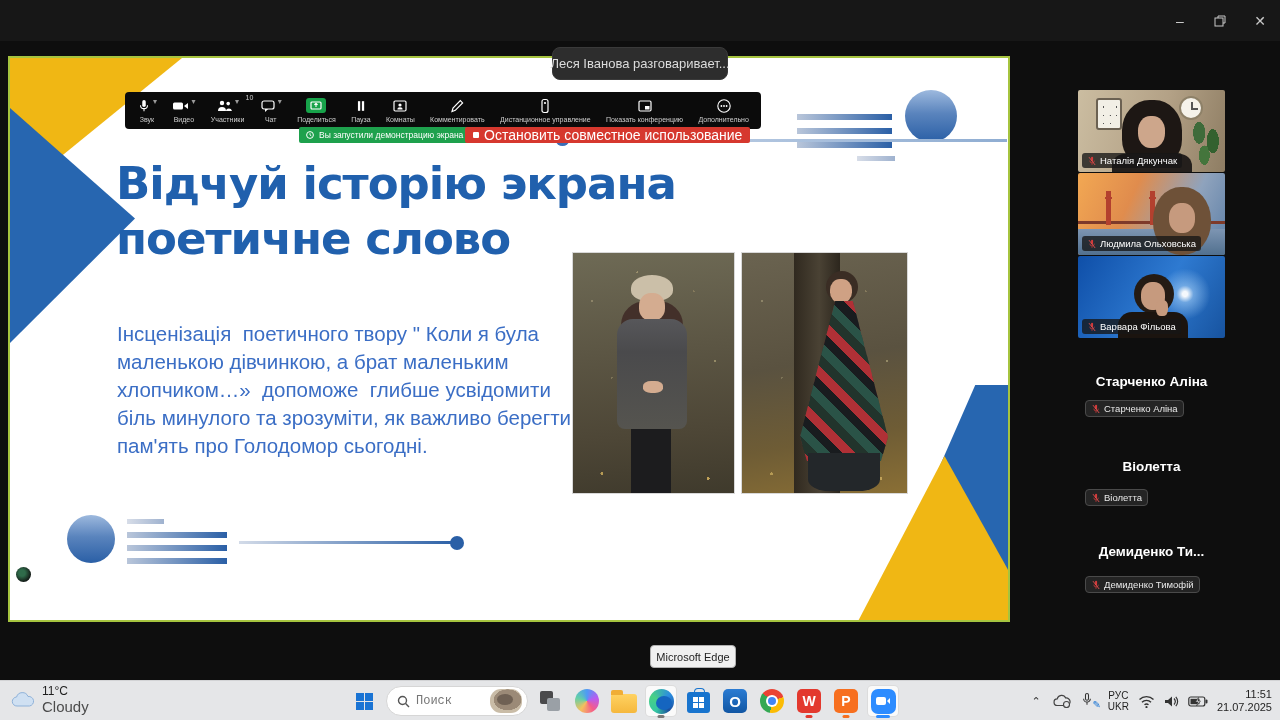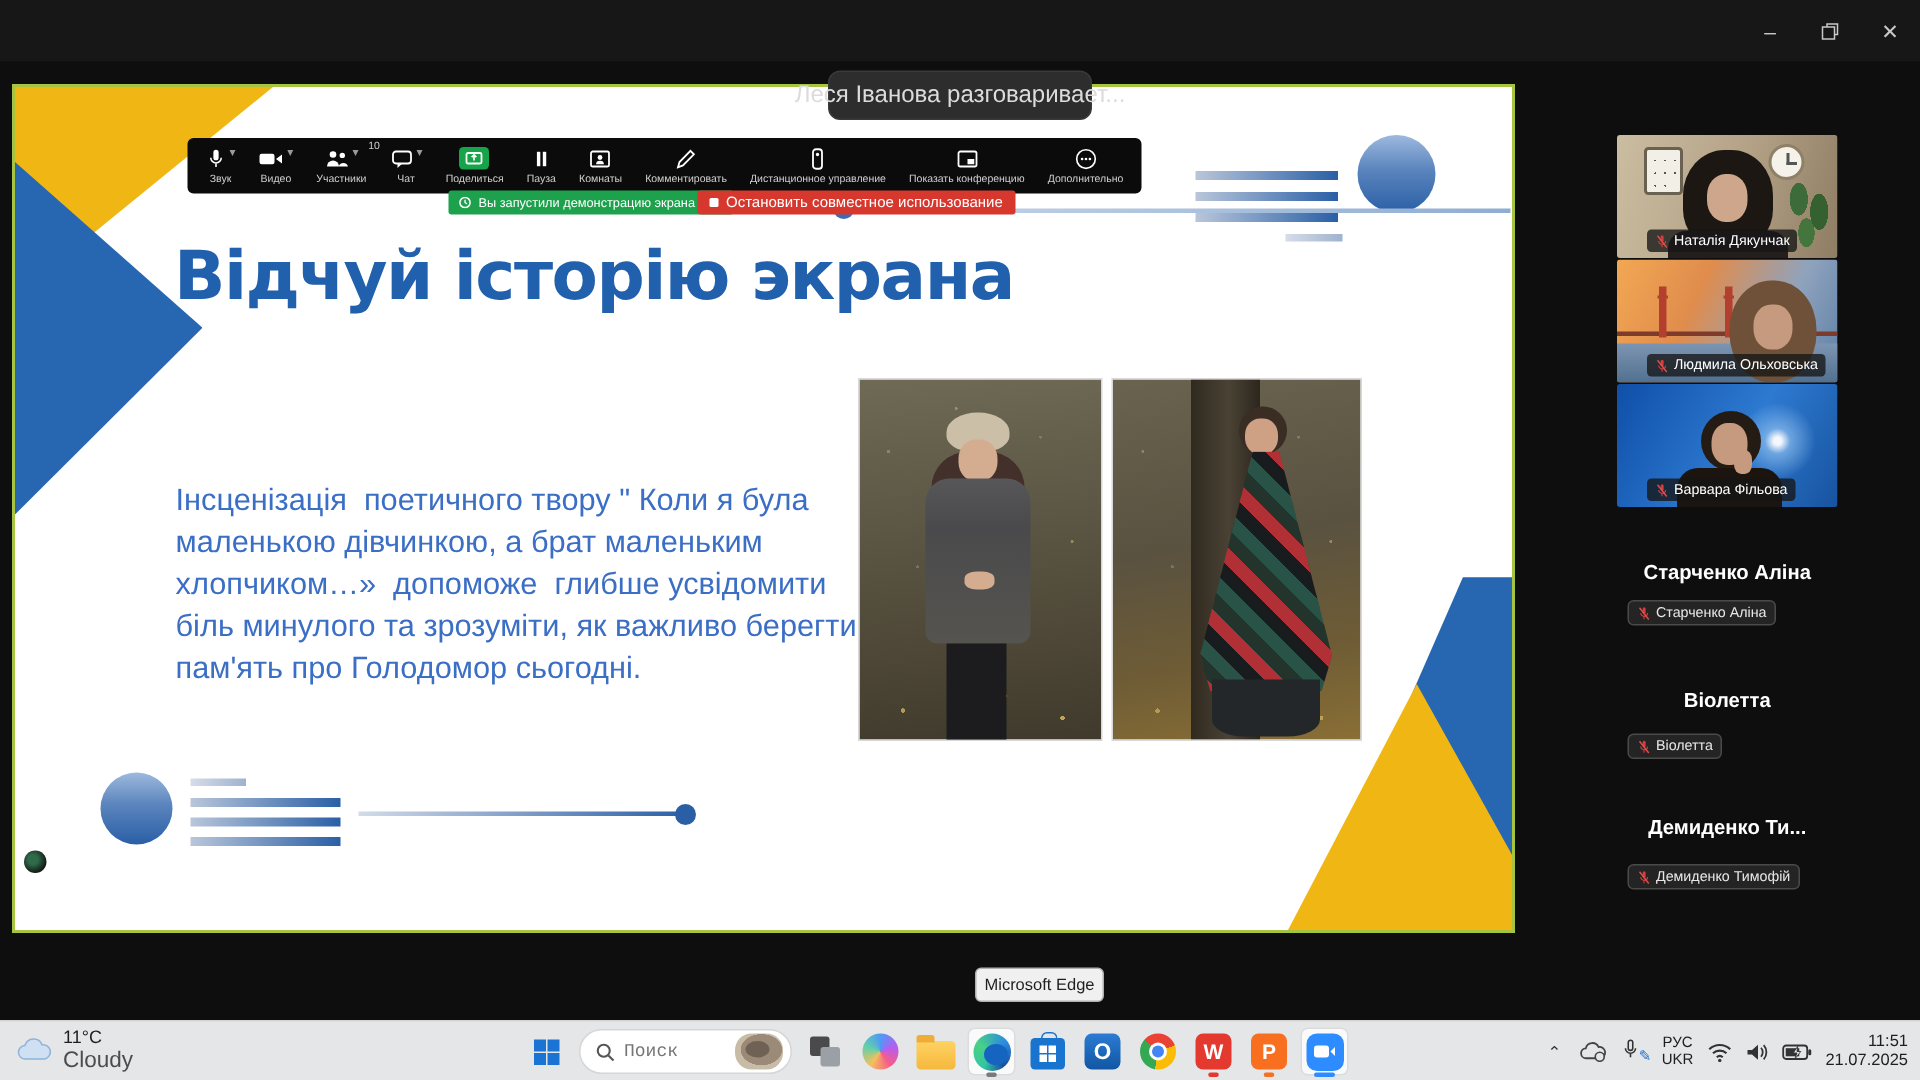--- a/index.html
+++ b/index.html
@@ -6,21 +6,21 @@
   html,body { width:1280px; height:720px; overflow:hidden; background:#000; }
   body { font-family:"Liberation Sans", sans-serif; }
   .screen { position:relative; width:1280px; height:720px; background:#0e0e0e; overflow:hidden; }
 
   
   .titlebar { position:absolute; left:0; top:0; width:1280px; height:41px; background:#171717; }
   .win-ctl { position:absolute; top:0; width:40px; height:41px; display:flex; align-items:center; justify-content:center; color:#c9c9c9; font-size:14px; cursor:pointer; }
   .win-min { right:80px; } .win-res { right:40px; } .win-close { right:0; }
 
   
-  .speak-tip { position:absolute; left:552px; top:47px; width:176px; height:33px; background:#2d2d2d; border:1px solid #3a3a3a; border-radius:8px; color:#dcdcdc; font-size:16px; display:flex; align-items:center; justify-content:center; z-index:9; white-space:nowrap; }
+  .speak-tip { position:absolute; left:552px; top:47px; width:176px; height:33px; background:#2d2d2d; border:1px solid #3a3a3a; border-radius:8px; color:#dcdcdc; font-size:13px; display:flex; align-items:center; justify-content:center; z-index:9; white-space:nowrap; }
 
   
   .slide { position:absolute; left:8px; top:56px; width:1002px; height:566px; background:#ffffff; border:2px solid #a6c43f; overflow:hidden; z-index:1; }
   .tri-yellow-tl { position:absolute; left:0; top:0; width:172px; height:140px; background:#f0b714; clip-path:polygon(0 0,100% 0,0 100%); }
   .tri-blue-tl { position:absolute; left:0; top:50px; width:125px; height:235px; background:#2766b0; clip-path:polygon(0 0,100% 47%,0 100%); }
   .tri-blue-br { position:absolute; left:900px; top:322px; width:102px; height:244px; background:#2766b0; clip-path:polygon(64% 2%,100% 2%,100% 98%,18% 46%); }
   .tri-yellow-br { position:absolute; left:845px; top:398px; width:157px; height:168px; background:#f0b714; clip-path:polygon(57% 0,100% 72%,100% 100%,1% 100%); }
 
   .slide-title { position:absolute; left:106px; top:98px; width:560px; color:#2060ad; font-family:"DejaVu Sans", sans-serif; font-weight:bold; font-size:45px; line-height:55px; letter-spacing:-1px; }
   .slide-body { position:absolute; left:107px; top:262px; width:458px; color:#3b6ec5; font-size:20.5px; line-height:28px; white-space:pre-wrap; }
@@ -52,29 +52,29 @@
   .zoom-toolbar { position:absolute; left:125px; top:92px; width:636px; height:37px; background:#0b0b0b; border-radius:4px; display:flex; align-items:center; justify-content:space-between; padding:0 12px; z-index:5; }
   .tb-item { display:flex; flex-direction:column; align-items:center; gap:1px; cursor:pointer; position:relative; }
   .tb-row { display:flex; align-items:flex-start; height:17px; }
   .tb-lbl { color:#cfcfcf; font-size:7px; white-space:nowrap; }
   .tb-caret { color:#9a9a9a; font-size:8px; line-height:8px; margin-left:2px; }
   .tb-badge { position:absolute; top:-4px; right:-9px; color:#cfcfcf; font-size:7px; }
   .tb-share-ic { width:20px; height:15px; background:#17a34a; border-radius:3px; display:flex; align-items:center; justify-content:center; }
   .banner-green { position:absolute; left:299px; top:127px; height:16px; background:#1ea14d; border-radius:2px; display:flex; align-items:center; gap:5px; padding:0 7px; z-index:5; }
   .banner-green span { color:#fff; font-size:8.5px; white-space:nowrap; }
   .banner-red { position:absolute; left:465px; top:127px; height:16px; background:#d6382e; border-radius:2px; display:flex; align-items:center; gap:5px; padding:0 8px; z-index:5; cursor:pointer; }
-  .banner-red span { color:#fff; font-size:10px; white-space:nowrap;text-align:right; }
+  .banner-red span { color:#fff; font-size:14px; white-space:nowrap;text-align:right; }
   .stop-square { width:6px; height:6px; background:#fff; border-radius:1px; }
   .banner-mini { color:#d9f3e3; font-size:7px; }
   .half-dot { position:absolute; left:556px; top:135px; width:13px; height:11px; border-radius:50%; background:#3a6db5; z-index:4; }
 
   
   .sidebar { position:absolute; left:1078px; top:90px; width:147px; height:530px; }
   .v-tile { position:absolute; left:0; width:147px; height:82px; overflow:hidden; border-radius:2px; cursor:pointer; }
-  .name-badge { position:absolute; left:20px; bottom:4px; display:flex; align-items:center; gap:3px; background:rgba(22,22,22,.78); border-radius:3px; padding:2px 5px; z-index:3;text-align:center; }
+  .name-badge { position:absolute; left:4px; bottom:4px; display:flex; align-items:center; gap:3px; background:rgba(22,22,22,.78); border-radius:3px; padding:2px 5px; z-index:3;text-align:center; }
   .name-badge span { color:#fff; font-size:9.5px; white-space:nowrap; }
   .a-tile { position:absolute; left:0; width:147px; height:84px; cursor:pointer; }
   .a-name { position:absolute; left:0; top:32px; width:147px; text-align:center; color:#fff; font-weight:bold; font-size:13.5px; white-space:nowrap; }
   .a-badge { position:absolute; left:7px; display:flex; align-items:center; gap:3px; background:rgba(40,40,40,.85); border:1px solid #4a4a4a; border-radius:4px; padding:2px 5px; }
   .a-badge span { color:#e8e8e8; font-size:9.5px; white-space:nowrap; }
 
   
   .scene1 { position:absolute; inset:0; background:linear-gradient(105deg,#cbbda1 0%,#b3a186 55%,#8e7d63 100%); }
   .s1-grid { position:absolute; left:18px; top:8px; width:26px; height:32px; background:#f2efe6; border:2px solid #6b6152; border-radius:3px; background-image:radial-gradient(circle 1px at 25% 25%, #555 60%, transparent 61%),radial-gradient(circle 1px at 55% 25%, #555 60%, transparent 61%),radial-gradient(circle 1px at 85% 25%, #555 60%, transparent 61%),radial-gradient(circle 1px at 25% 55%, #555 60%, transparent 61%),radial-gradient(circle 1px at 55% 55%, #555 60%, transparent 61%),radial-gradient(circle 1px at 85% 55%, #555 60%, transparent 61%),radial-gradient(circle 1px at 25% 85%, #555 60%, transparent 61%),radial-gradient(circle 1px at 55% 85%, #555 60%, transparent 61%); }
   .s1-clock { position:absolute; right:22px; top:6px; width:24px; height:24px; border-radius:50%; background:#f5f2ea; border:2px solid #8e8168; }
@@ -170,20 +170,21 @@
   <div class="speak-tip">Леся Іванова разговаривает...</div>
 
   <div class="slide">
     <div class="tri-yellow-tl"></div>
     <div class="tri-blue-tl"></div>
     <div class="tri-blue-br"></div>
     <div class="tri-yellow-br"></div>
 
     <div class="slide-title">
       <div>Відчуй історію экрана</div>
+      <div>поетичне слово</div>
     </div>
     <div class="slide-body">Інсценізація  поетичного твору " Коли я була маленькою дівчинкою, а брат маленьким хлопчиком…»  допоможе  глибше усвідомити біль минулого та зрозуміти, як важливо берегти пам'ять про Голодомор сьогодні.</div>
 
     <div class="photo photo1">
       <div class="speckle"></div>
       <div class="fig1-hair"></div>
       <div class="fig1-hat"></div>
       <div class="fig1-face"></div>
       <div class="fig1-jacket"></div>
       <div class="fig1-hands"></div>

